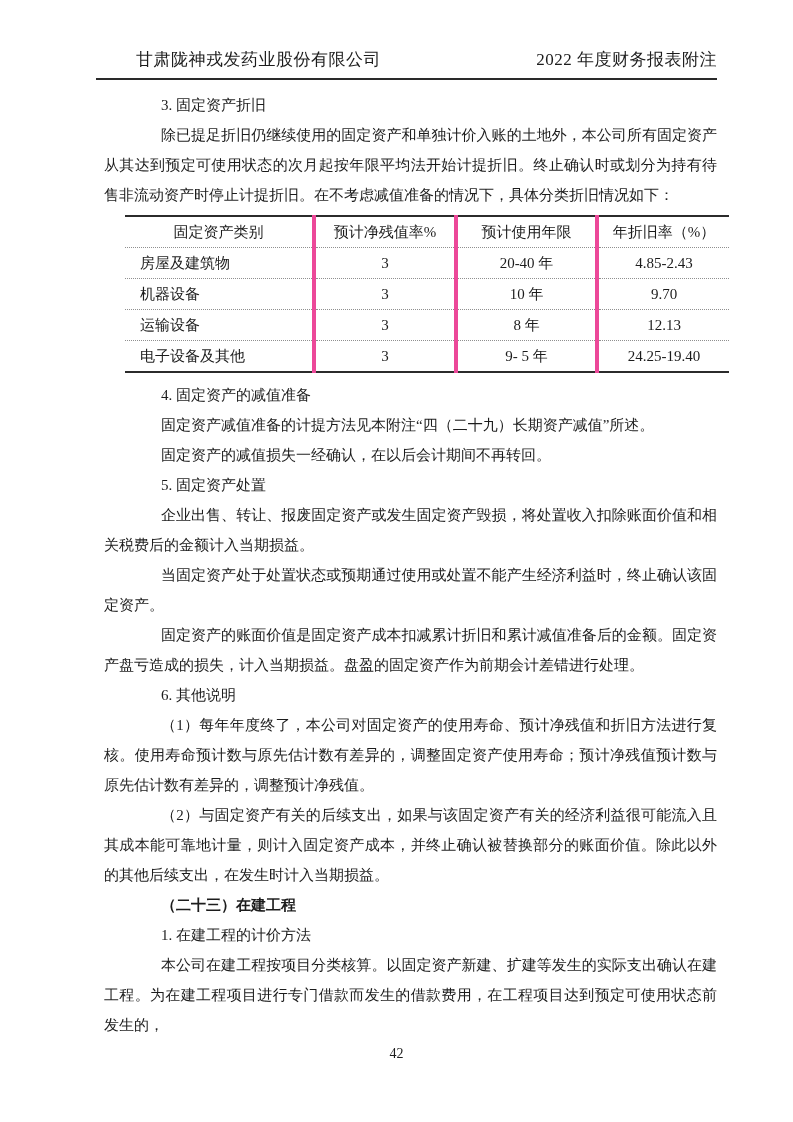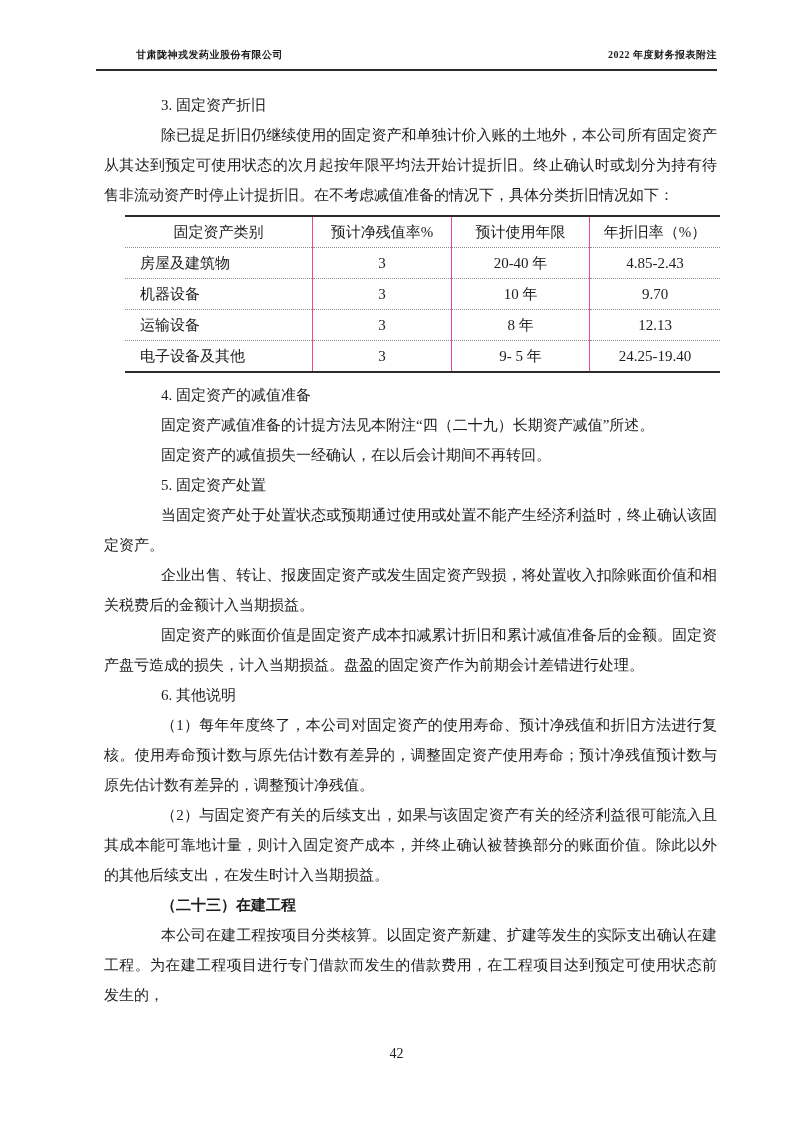--- a/index.html
+++ b/index.html
@@ -10,24 +10,23 @@
     background:#ffffff;
     font-family:"Liberation Serif","DejaVu Serif",serif;
     color:#1c1c1c;
     overflow:hidden;
     box-shadow:0 0 4px rgba(0,0,0,.35);
   }
   
   .header {
     position:absolute; top:48px; left:96px; right:76px;
     display:flex; justify-content:space-between; align-items:flex-end;
-    font-size:10px;
+    font-size:17px;
     border-bottom:2px solid #2a2a2a;
     padding-bottom:7px;
-    font-weight:bold;
   }
   .header-left { margin-left:40px; letter-spacing:.5px; }
   .header-right { letter-spacing:.5px; }
 
   
   .content {
     position:absolute; top:90px; left:104px; width:613px;
     font-size:15px; line-height:30px;
     text-align:justify;
   }
@@ -42,21 +41,21 @@
     width:592px;
     margin:5px 0 7px 21px;
     border-top:2px solid #2b2b2b;
     border-bottom:2px solid #2b2b2b;
     font-size:15px;
     text-align:center;
   }
   table.dep th, table.dep td {
     padding:0; height:30px;
     font-weight:normal;
-    border-left:1px solid #ec4899;
+    border-left:4px solid #ec4899;
     white-space:nowrap; overflow:hidden;
   }
   table.dep th:first-child, table.dep td:first-child { border-left:none; }
   table.dep thead th { border-bottom:1px dotted #8f8f8f; }
   table.dep tbody tr:not(:last-child) td { border-bottom:1px dotted #8f8f8f; }
   table.dep td.c1 { text-align:left; padding-left:15px; }
   .w1{width:187px}.w2{width:138px}.w3{width:137px}.w4{width:130px}
 
   
   .page-number {
@@ -114,28 +113,29 @@
           <td>24.25-19.40</td>
         </tr>
       </tbody>
     </table>
 
     <p class="indent">4. 固定资产的减值准备</p>
     <p class="indent">固定资产减值准备的计提方法见本附注“四（二十九）长期资产减值”所述。</p>
     <p class="indent">固定资产的减值损失一经确认，在以后会计期间不再转回。</p>
 
     <p class="indent">5. 固定资产处置</p>
+    <p class="indent">企业出售、转让、报废固定资产或发生固定资产毁损，将处置收入扣除账面价值和相关税费后的金额计入当期损益。</p>
     <p class="indent">当固定资产处于处置状态或预期通过使用或处置不能产生经济利益时，终止确认该固定资产。</p>
-    <p class="indent">企业出售、转让、报废固定资产或发生固定资产毁损，将处置收入扣除账面价值和相关税费后的金额计入当期损益。</p>
     <p class="indent">固定资产的账面价值是固定资产成本扣减累计折旧和累计减值准备后的金额。固定资产盘亏造成的损失，计入当期损益。盘盈的固定资产作为前期会计差错进行处理。</p>
 
     <p class="indent">6. 其他说明</p>
     <p class="indent">（1）每年年度终了，本公司对固定资产的使用寿命、预计净残值和折旧方法进行复核。使用寿命预计数与原先估计数有差异的，调整固定资产使用寿命；预计净残值预计数与原先估计数有差异的，调整预计净残值。</p>
     <p class="indent">（2）与固定资产有关的后续支出，如果与该固定资产有关的经济利益很可能流入且其成本能可靠地计量，则计入固定资产成本，并终止确认被替换部分的账面价值。除此以外的其他后续支出，在发生时计入当期损益。</p>
 
     <p class="indent bold">（二十三）在建工程</p>
+    <p class="indent">1. 在建工程的计价方法</p>
     <p class="indent">本公司在建工程按项目分类核算。以固定资产新建、扩建等发生的实际支出确认在建工程。为在建工程项目进行专门借款而发生的借款费用，在工程项目达到预定可使用状态前发生的，</p>
 
   </div>
 
   <div class="page-number">42</div>
 
 </div>
 
 </body></html>

